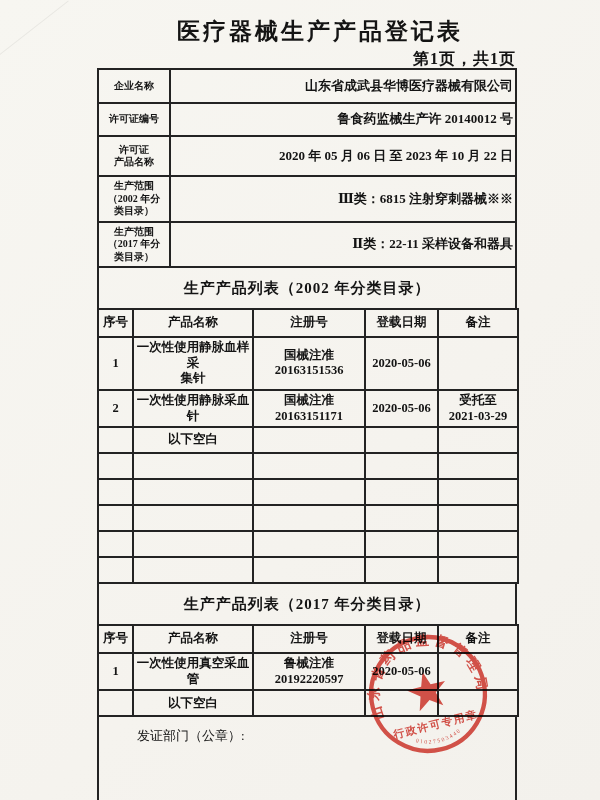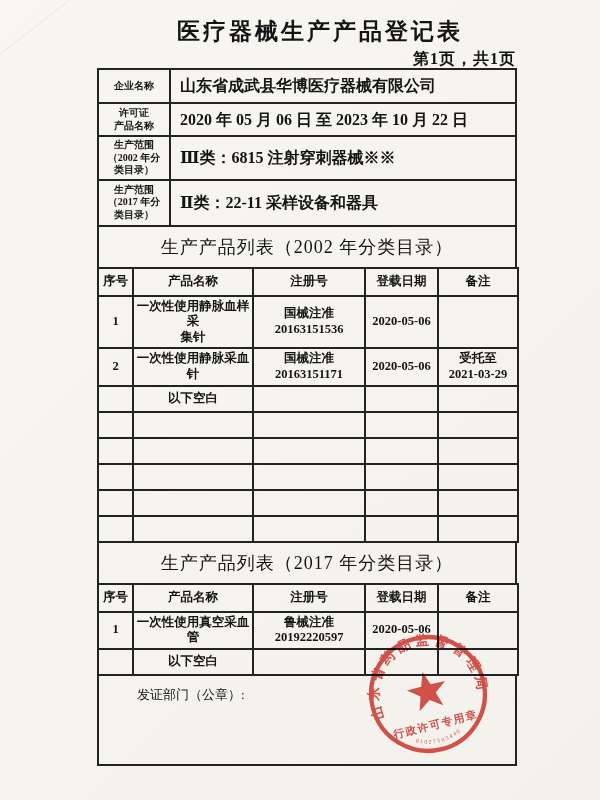--- a/index.html
+++ b/index.html
@@ -34,32 +34,32 @@
   table.tbl td,table.tbl th{
     border:2px solid #232323;
     font-size:12.5px;font-weight:bold;
     text-align:center;vertical-align:middle;
     white-space:pre-line;line-height:1.25;
     padding:2px 2px;
     overflow:hidden;
   }
   
   .info-tbl col.c-label{width:72px;}
-  .info-tbl td.val{text-align:left;padding-left:9px;font-size:16px;}
+  .info-tbl td.val{text-align:right;padding-left:9px;font-size:13px;}
   .info-tbl td.lab{font-size:10px;margin-left:36px;}
   .info-tbl tr:nth-child(1) td{height:28px;}
   .info-tbl tr:nth-child(2) td{height:27px;}
   .info-tbl tr:nth-child(3) td{height:34px;}
   .info-tbl tr:nth-child(4) td{height:40px;}
   .info-tbl tr:nth-child(5) td{height:39px;}
   
   .section-band{
     border:2px solid #232323;height:40px;
     display:flex;align-items:center;justify-content:center;
-    font-size:18px;font-weight:normal;letter-spacing:1px;
+    font-size:15px;font-weight:bold;letter-spacing:1px;
     background:transparent;
     text-align:right;
   }
   
   .prod-tbl col.c-no{width:35px;}
   .prod-tbl col.c-name{width:120px;}
   .prod-tbl col.c-reg{width:112px;}
   .prod-tbl col.c-date{width:73px;}
   .prod-tbl col.c-note{width:80px;}
   .prod-tbl th{height:22px;font-size:13px;}
@@ -95,20 +95,24 @@
 
     <table class="tbl info-tbl">
       <colgroup>
           <col class="c-label">
           <col>
         </colgroup>
       <tbody>
         <tr>
           <td class="lab">企业名称</td>
           <td class="val">山东省成武县华博医疗器械有限公司</td>
+        </tr>
+        <tr>
+          <td class="lab">许可证编号</td>
+          <td class="val">鲁食药监械生产许 20140012 号</td>
         </tr>
         <tr>
           <td class="lab">许可证
 产品名称</td>
           <td class="val">2020 年 05 月 06 日  至 2023 年 10 月 22 日</td>
         </tr>
         <tr>
           <td class="lab">生产范围
 （2002 年分
 类目录）</td>

